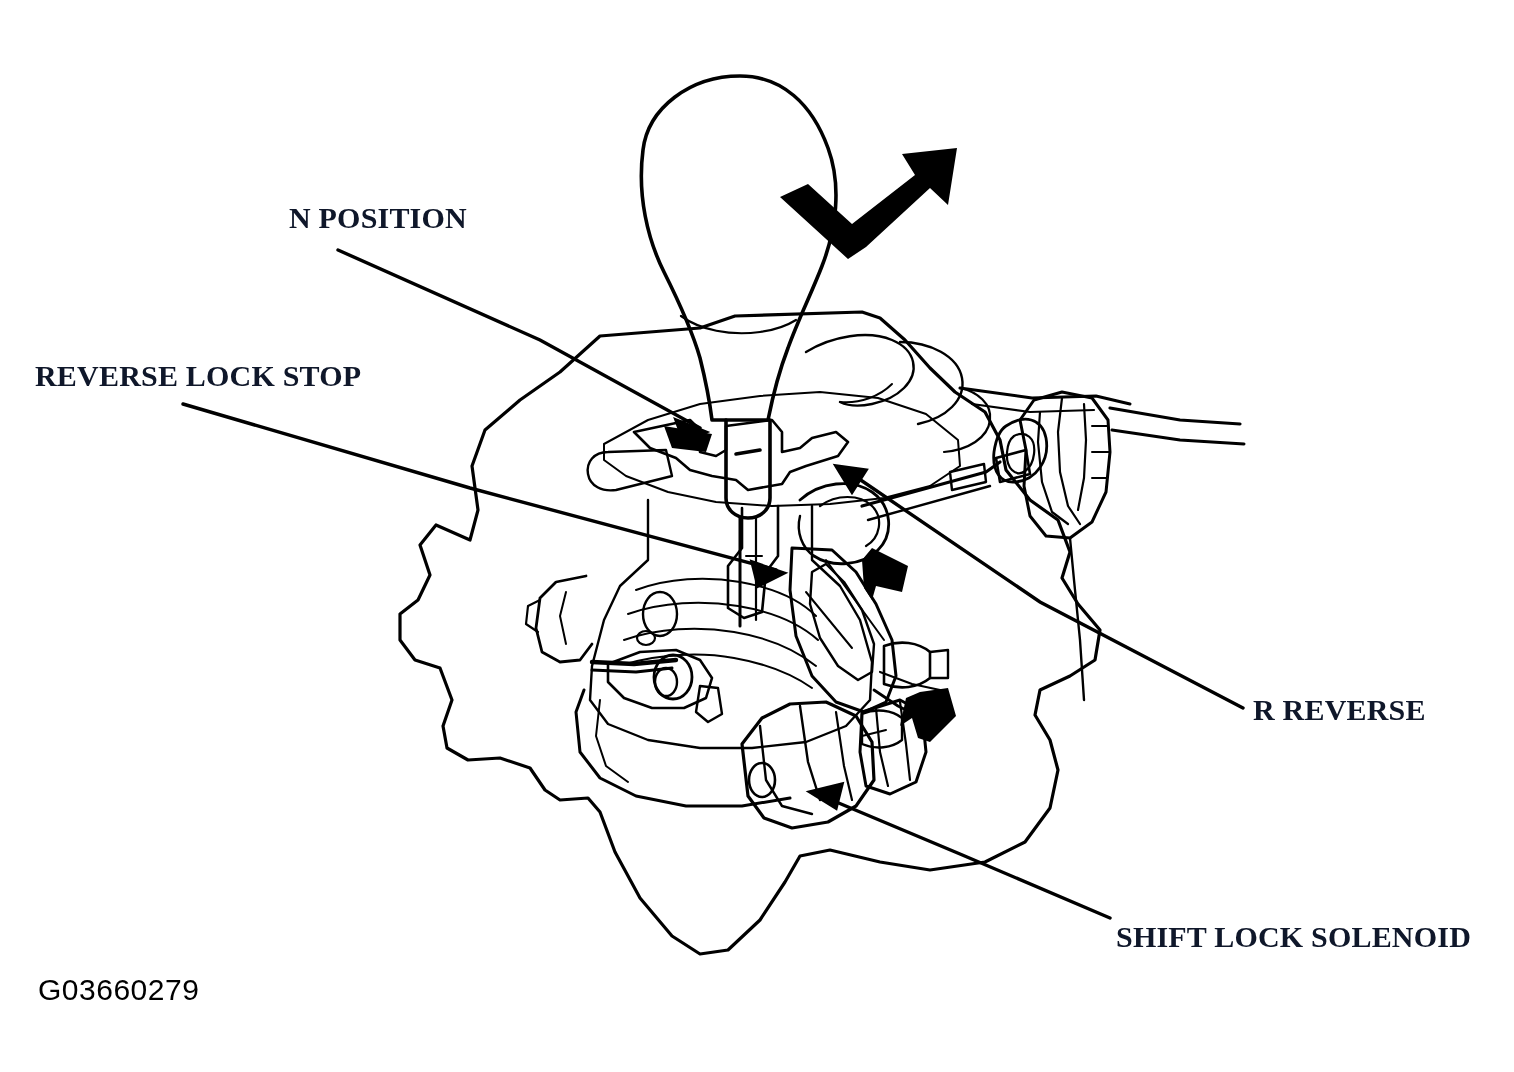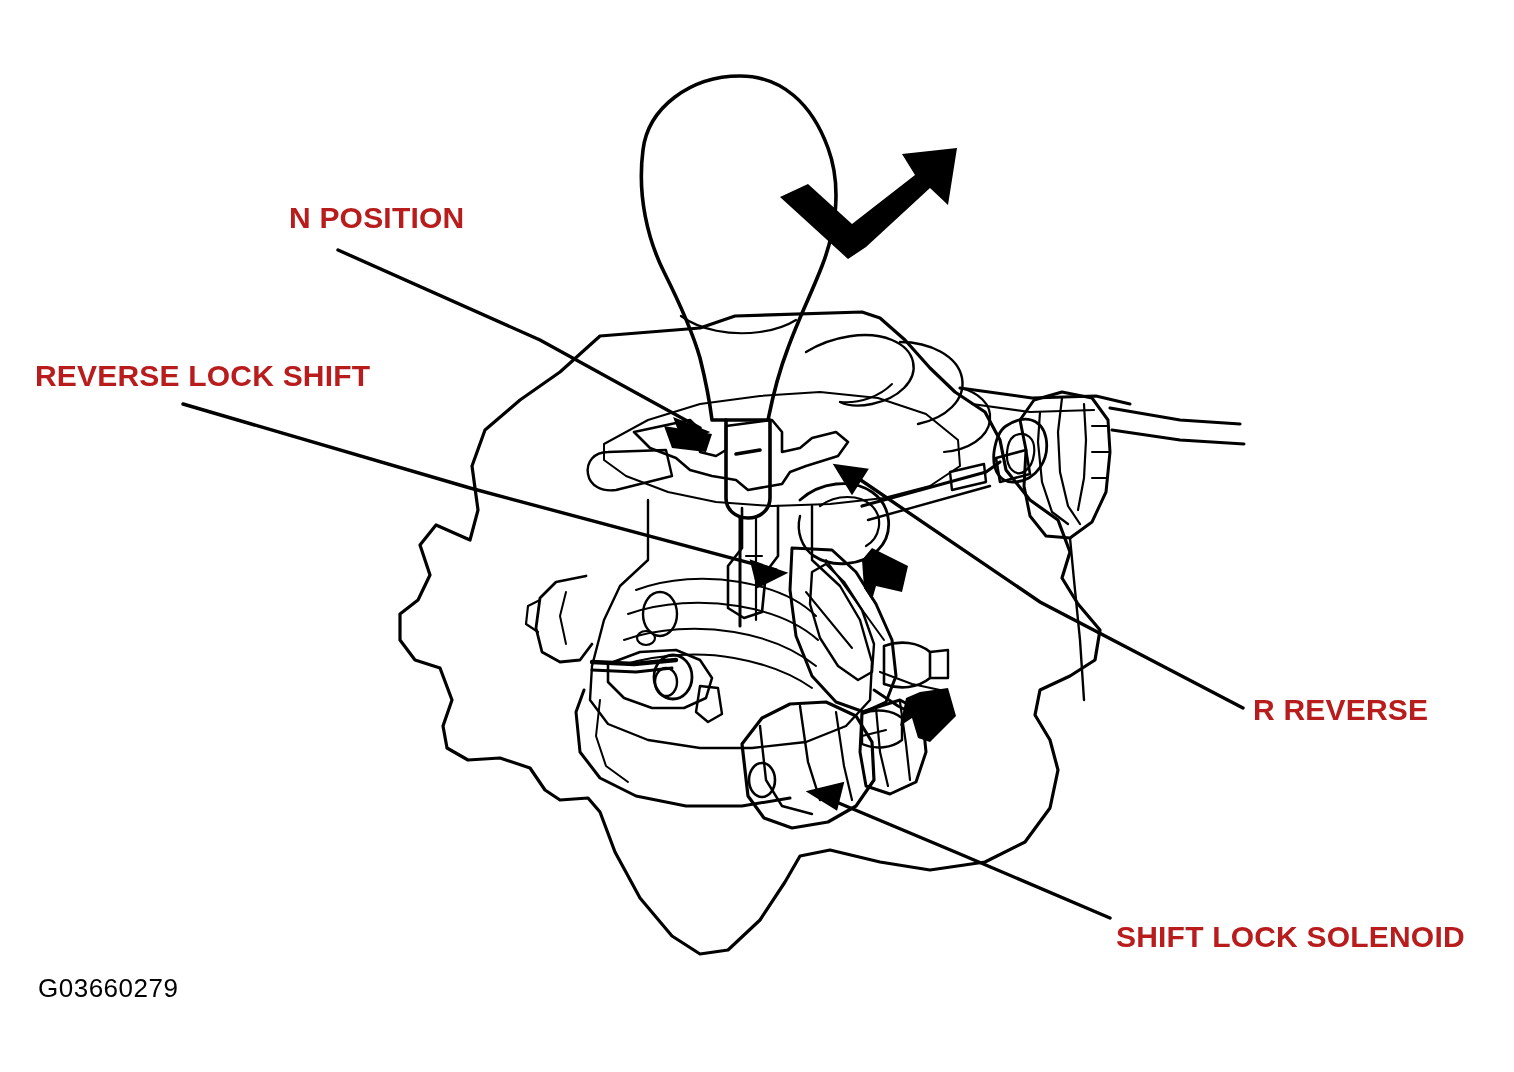--- a/index.html
+++ b/index.html
@@ -5,36 +5,36 @@
 <style>
   html,body{margin:0;padding:0;background:#ffffff;}
   body{
     width:1514px;height:1072px;
     font-family:"Liberation Sans", sans-serif;
     overflow:hidden;position:relative;
   }
   #canvas{position:absolute;left:0;top:0;width:1514px;height:1072px;}
   .label{
     position:absolute;
-    font-family:Liberation Sans, sans-serif;
+    font-family:Liberation Serif, serif;
     font-weight:bold;
     font-size:30px;
     letter-spacing:0.2px;
-    color:#b91c1c;
+    color:#0f172a;
     white-space:nowrap;
     line-height:1;
   }
   #lbl-n{left:289px;top:203px;}
   #lbl-rls{left:35px;top:361px;}
   #lbl-r{left:1253px;top:695px;}
   #lbl-sls{left:1116px;top:922px;}
   #fig-id{
     position:absolute;left:38px;top:973px;
     font-family:"Liberation Sans", sans-serif;
-    font-weight:normal;font-size:26px;color:#000000;
+    font-weight:normal;font-size:30px;color:#000000;
     letter-spacing:0.5px;white-space:nowrap;
   }
 </style>
 </head>
 <body>
 
 <svg id="canvas" viewBox="0 0 1514 1072" xmlns="http://www.w3.org/2000/svg">
 
   <rect x="0" y="0" width="1514" height="1072" fill="#ffffff"></rect>
 
@@ -232,19 +232,19 @@
   </g>
 
   <g>
     <polygon fill="#000000" points="664,426 712,434 706,452 672,448"></polygon>
   </g>
 
 </svg>
 
 <div class="label" id="lbl-n">N POSITION</div>
 
-<div class="label" id="lbl-rls">REVERSE LOCK SHIFT</div>
+<div class="label" id="lbl-rls">REVERSE LOCK STOP</div>
 
 <div class="label" id="lbl-r">R REVERSE</div>
 
 <div class="label" id="lbl-sls">SHIFT LOCK SOLENOID</div>
 
 <div id="fig-id">G03660279</div>
 
 </body></html>

